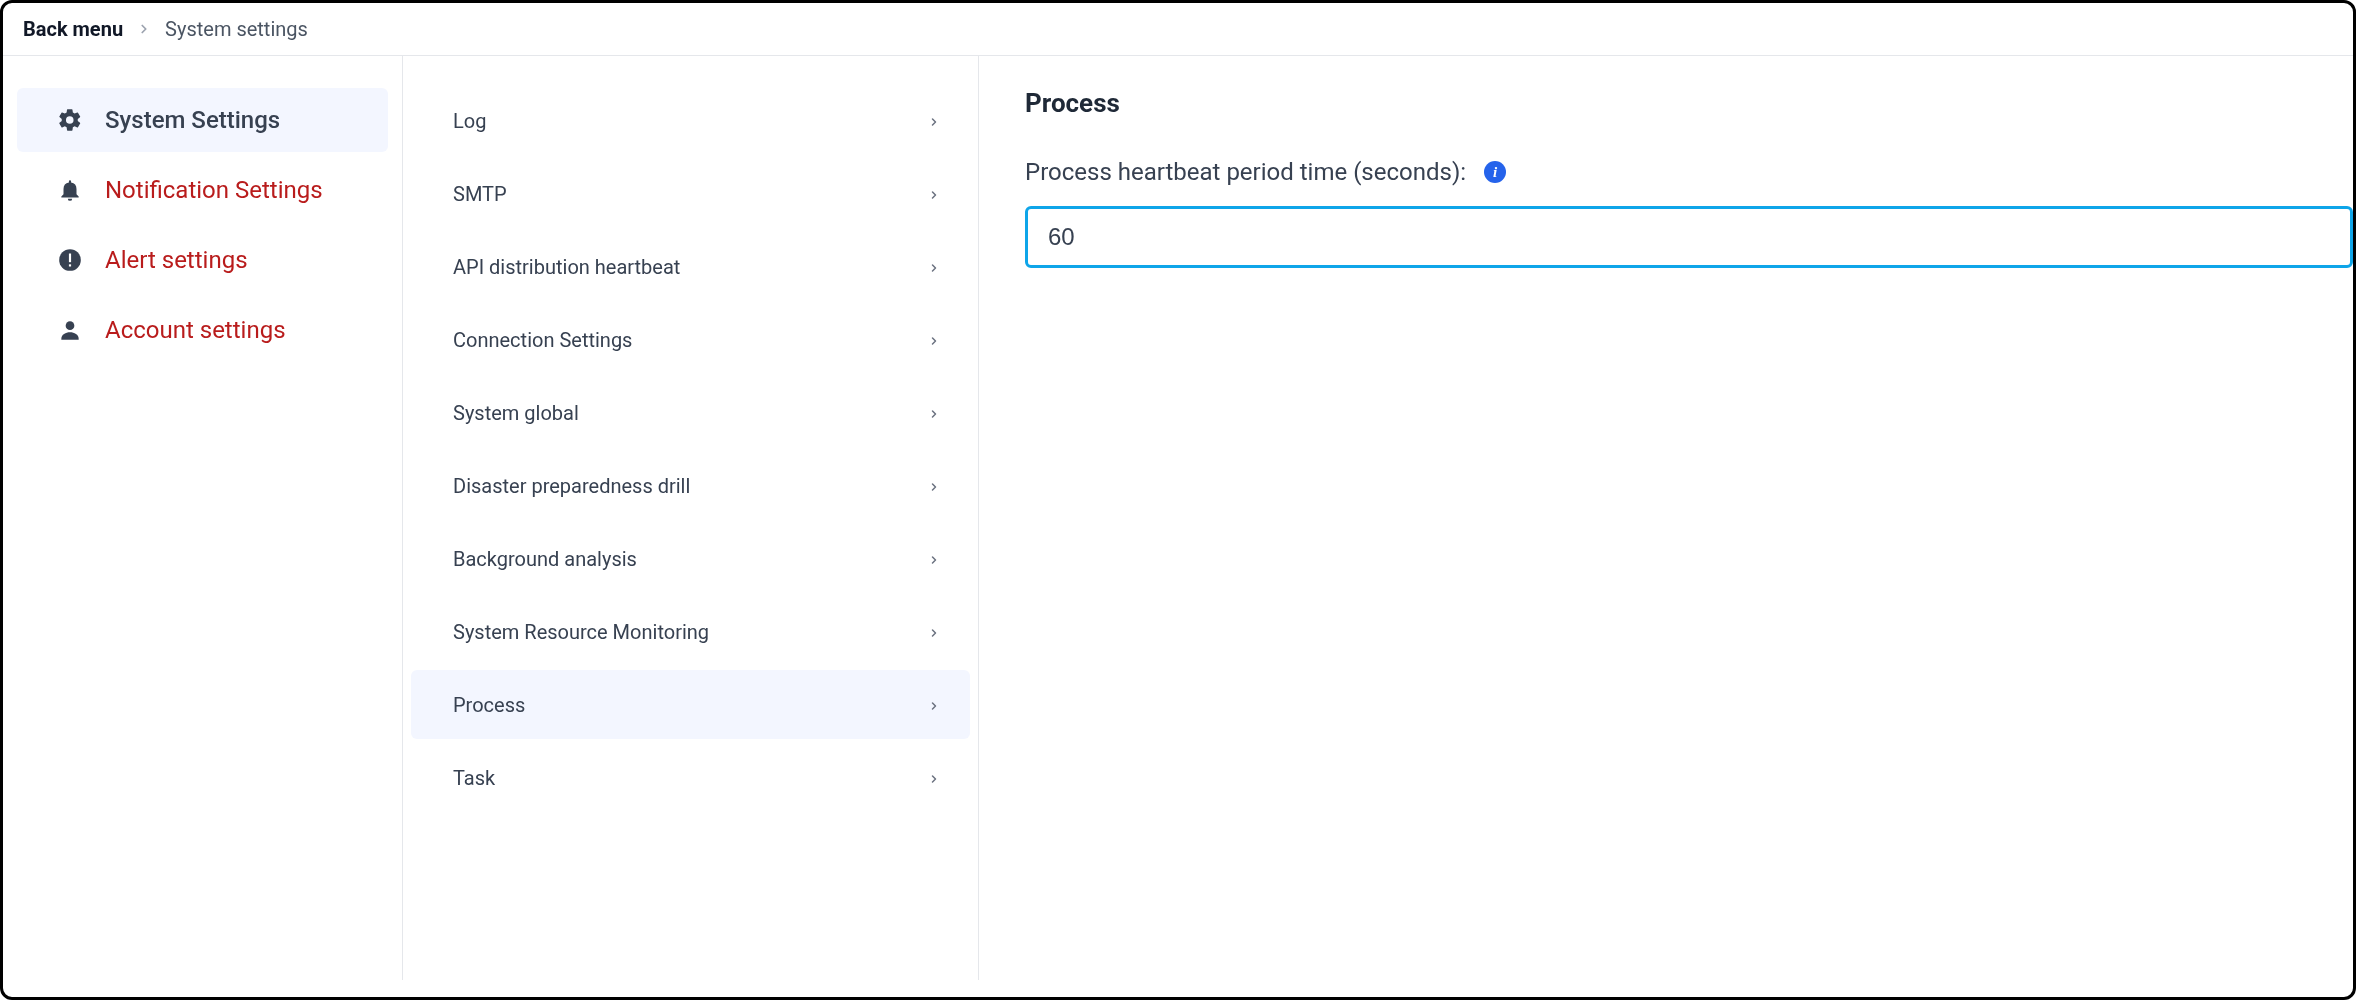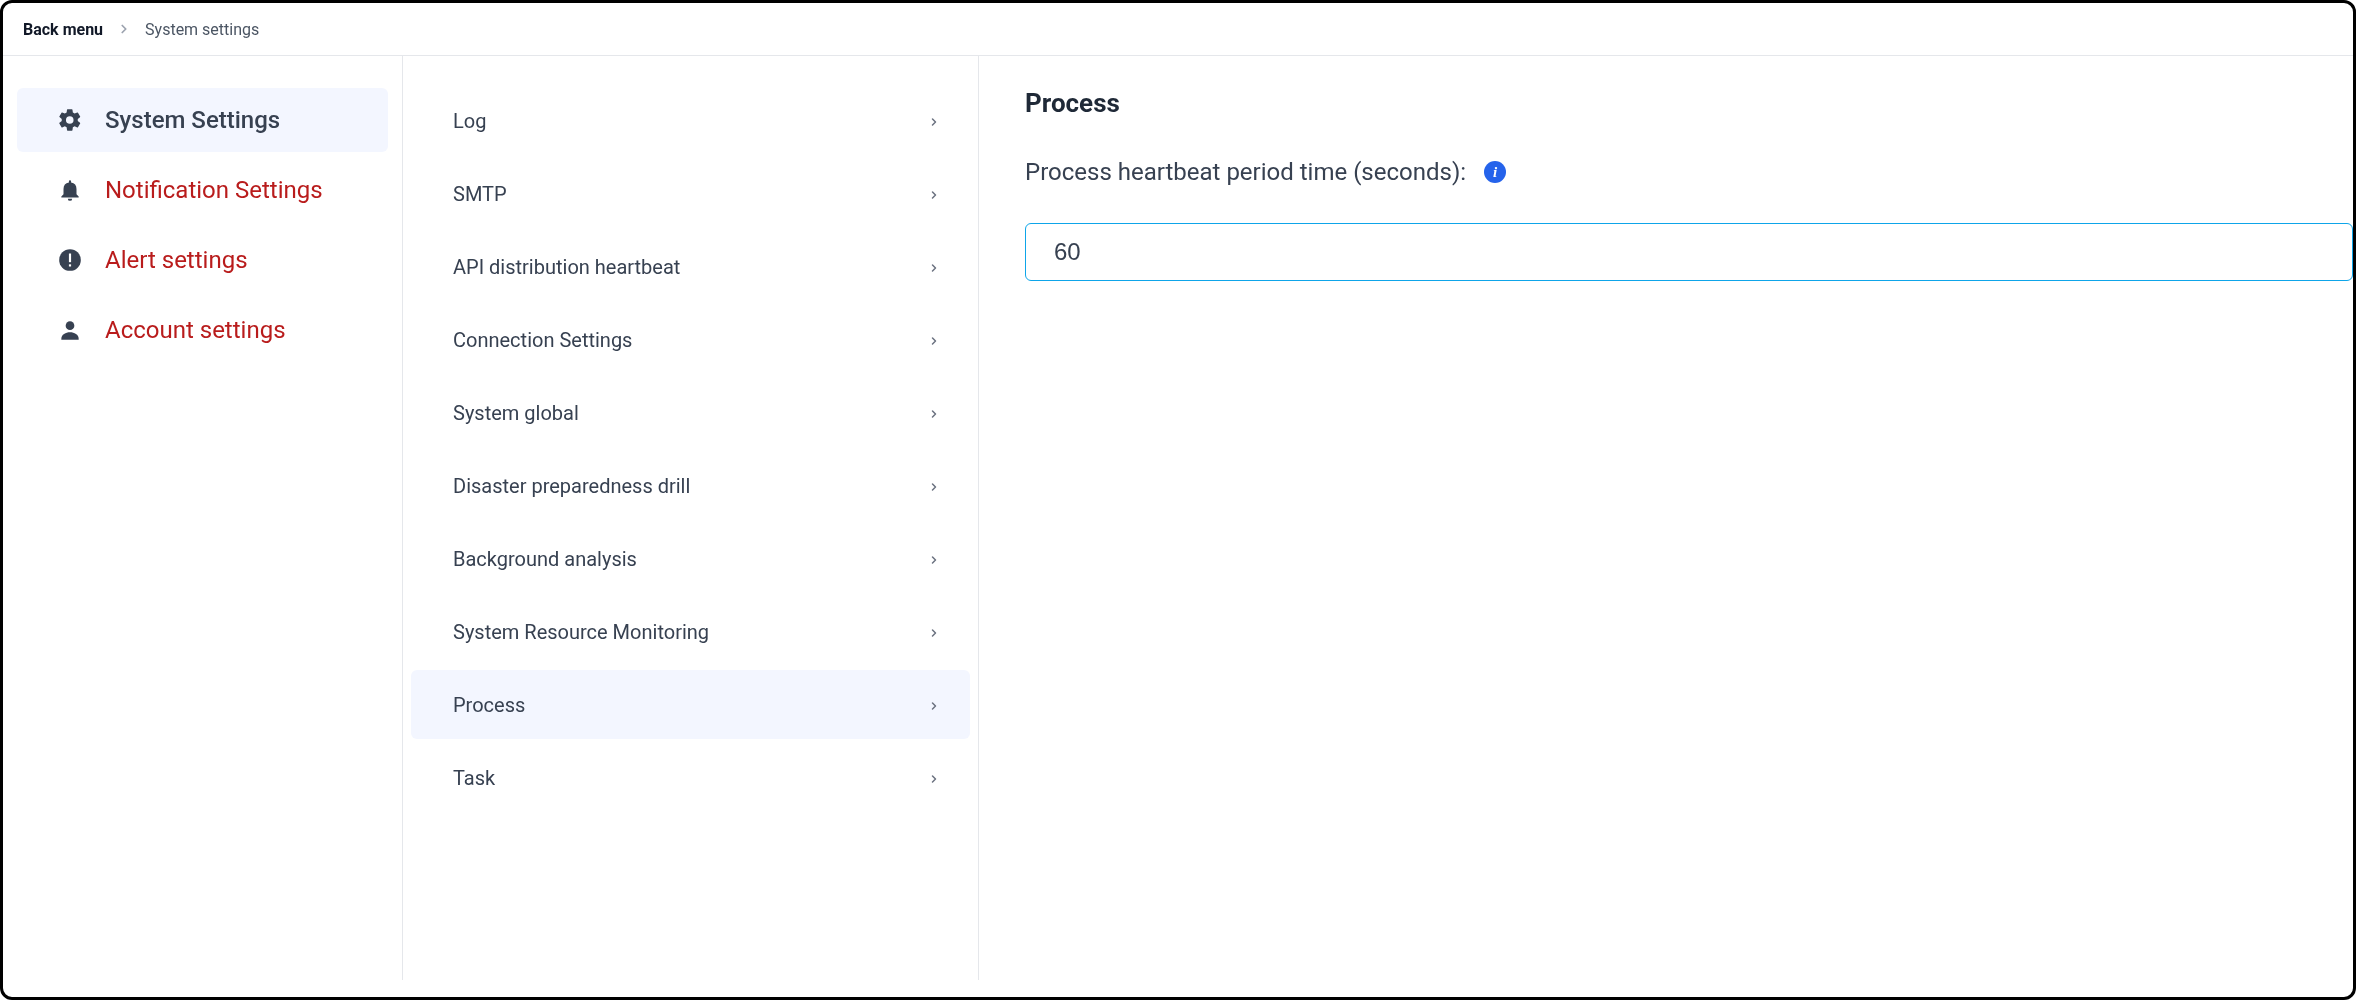--- a/index.html
+++ b/index.html
@@ -14,21 +14,21 @@
       overflow: hidden;
       position: relative;
     }
 
     
     .breadcrumb {
       display: flex;
       align-items: center;
       padding: 14px 20px;
       border-bottom: 1px solid #e5e7eb;
-      font-size: 16px;
+      font-size: 20px;
     }
     .breadcrumb .back {
       font-weight: 700;
       color: #111827;
       cursor: pointer;
     }
     .breadcrumb .sep {
       margin: 0 14px;
       color: #9ca3af;
       font-size: 20px;
@@ -110,43 +110,43 @@
       font-size: 26px;
       font-weight: 700;
       color: #1f2937;
       margin-bottom: 40px;
     }
     .field-label-row {
       display: flex;
       align-items: center;
       font-size: 24px;
       color: #374151;
-      margin-bottom: 37px;
+      margin-bottom: 20px;
     }
     .info-icon {
       margin-left: 18px;
       width: 22px;
       height: 22px;
       background: #2563eb;
       border-radius: 50%;
       display: inline-flex;
       align-items: center;
       justify-content: center;
       color: #fff;
       font-style: italic;
       font-family: Georgia, serif;
       font-size: 15px;
       font-weight: 700;
     }
     .text-input {
       width: 100%;
       max-width: 100%;
-      border: 1px solid #0ea5e9;
+      border: 3px solid #0ea5e9;
       border-radius: 6px;
-      padding: 14px 28px;
+      padding: 14px 20px;
       font-size: 24px;
       color: #374151;
       outline: none;
     }
   </style>
 </head>
 <body>
 
 <div class="breadcrumb">
   <span class="back">Back menu</span>

